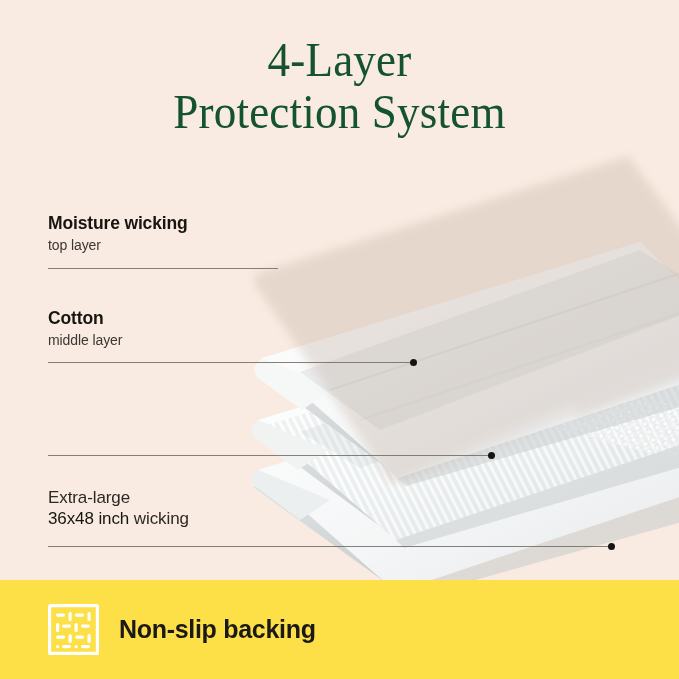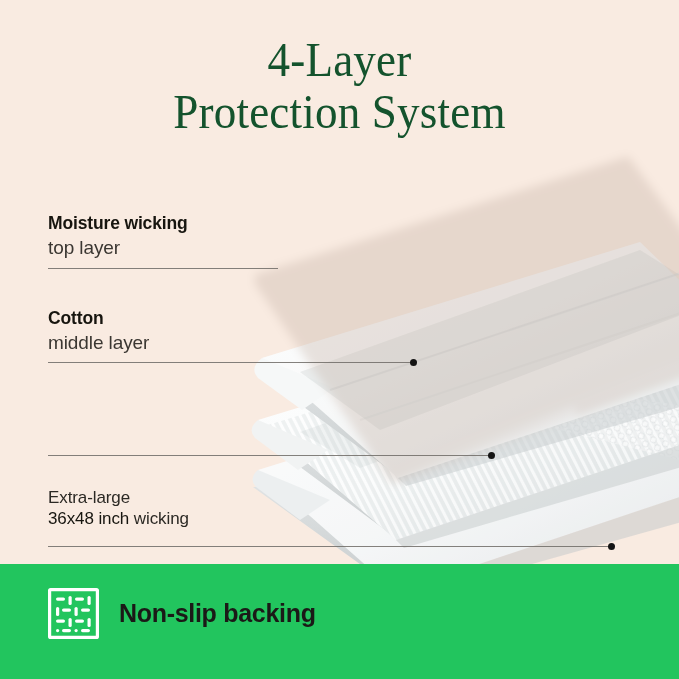--- a/index.html
+++ b/index.html
@@ -27,36 +27,36 @@
   .art{position:absolute;left:0;top:0;width:679px;height:679px;}
 
   
   .labels{position:absolute;left:0;top:0;width:679px;height:679px;padding-left:20px;}
   .lblock{position:absolute;left:48px;}
   .lb-head{
     font-size:17.5px;font-weight:700;color:#17150f;
     letter-spacing:-.15px;line-height:1.18;white-space:nowrap;
   }
   .lb-sub{
-    font-size:19px;font-weight:300;color:#3b3732;
+    font-size:14px;font-weight:300;color:#3b3732;
     letter-spacing:-.1px;line-height:1.2;margin-top:3px;white-space:nowrap;
   }
   .lb-mixed{font-size:17px;font-weight:300;color:#2c2924;letter-spacing:-.1px;
             line-height:1.25;white-space:nowrap;}
   .lb-mixed b{font-weight:400;color:#17150f;}
 
   
   .rule{position:absolute;height:1px;background:#6f6b66;opacity:.85;}
   .dot{position:absolute;width:7px;height:7px;border-radius:50%;
        background:#141414;}
 
   
   .banner{
-    position:absolute;left:0;bottom:0;width:679px;height:115px;
-    background:#22c55e;
+    position:absolute;left:0;bottom:0;width:679px;height:99px;
+    background:#fde047;
   }
   .banner-inner{
     position:absolute;left:48px;top:0;height:99px;
     display:flex;align-items:center;gap:20px;
   }
   .weave-icon{width:51px;height:51px;display:block;}
   .banner-text{
     font-size:25px;font-weight:600;color:#1b1917;
     letter-spacing:-.3px;white-space:nowrap;
   }

